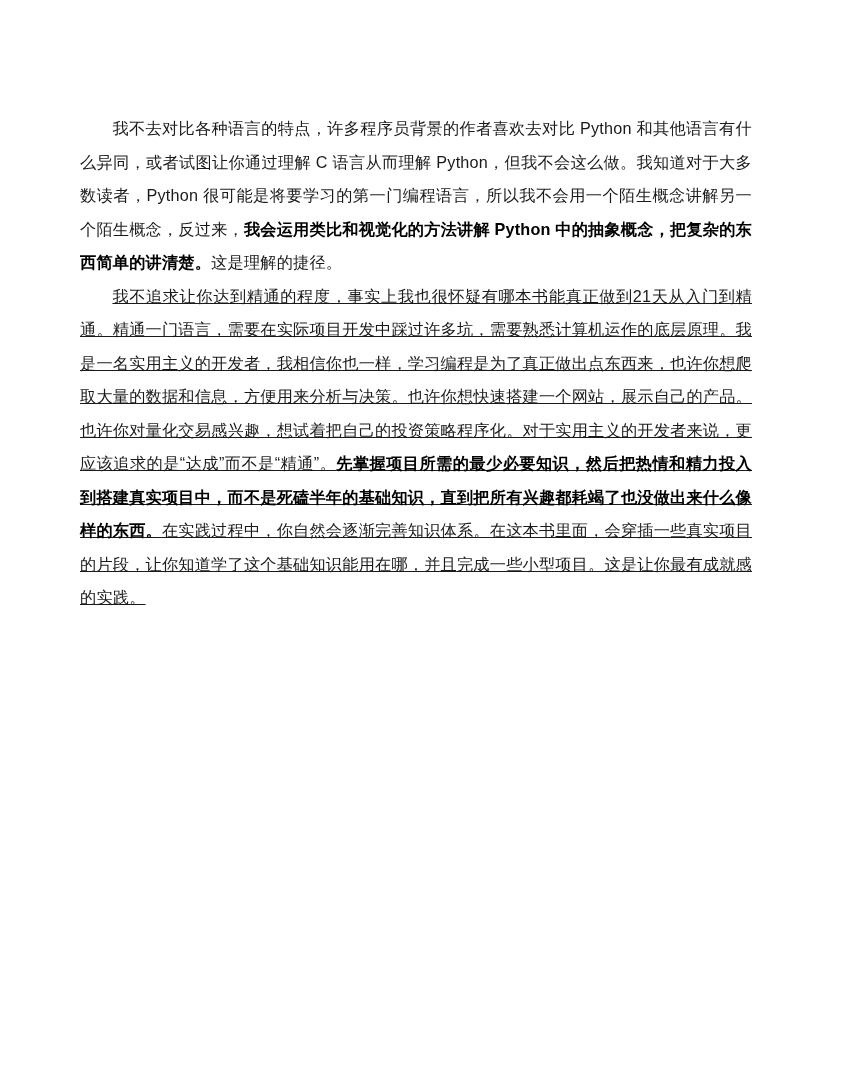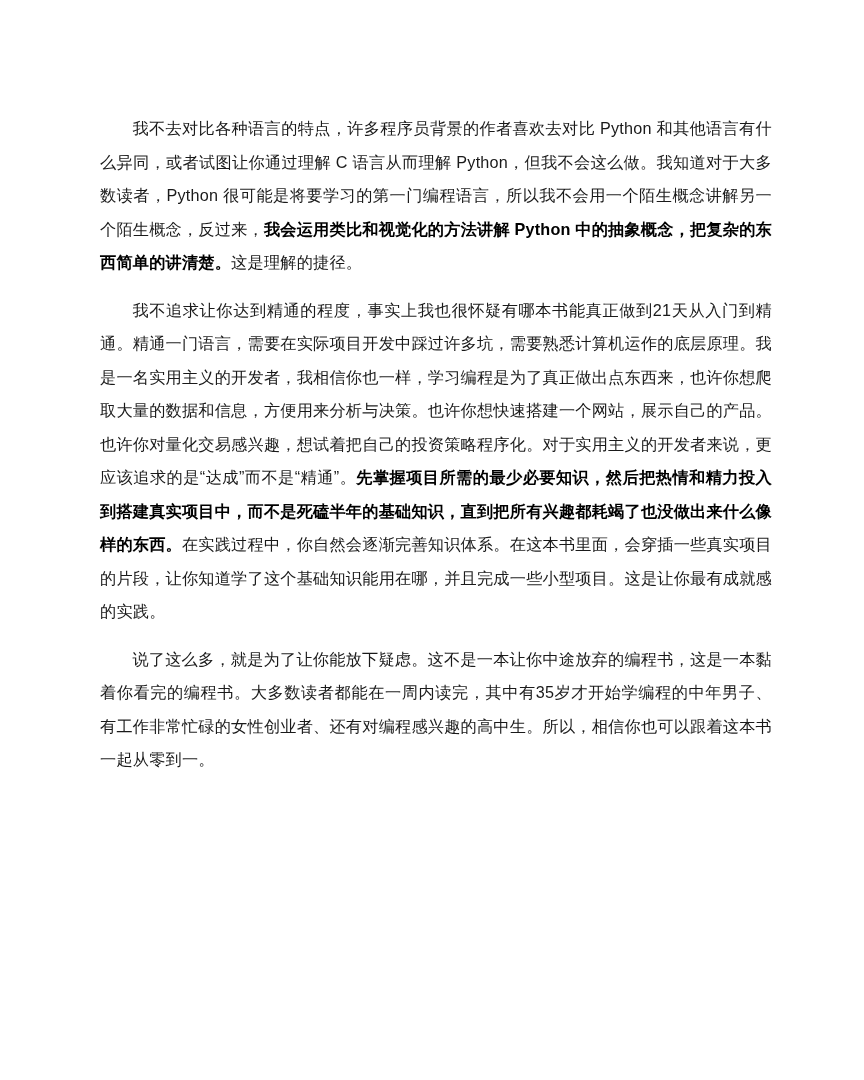--- a/index.html
+++ b/index.html
@@ -14,45 +14,45 @@
     width: 864px;
     height: 1080px;
     background: #ffffff;
     box-sizing: border-box;
     position: relative;
     overflow: hidden;
     margin: 0 auto;
   }
   .page-body {
     position: absolute;
-    left: 100px;
+    left: 80px;
     top: 112px;
     width: 672px;
   }
   p.para {
     margin: 0 0 0 0;
     font-size: 16.2px;
     line-height: 33.5px;
     color: #1a1a1a;
     text-align: justify;
     text-justify: inter-ideograph;
     text-indent: 2em;
     font-family: "Liberation Sans", "DejaVu Sans", sans-serif;
     letter-spacing: 0.2px;
   }
   p.gap {
-    margin-top: 14px;
+    margin-top: 0;
+    text-decoration: underline;
   }
   .bold {
     font-weight: bold;
     color: #000;
   }
 </style>
 </head>
 <body>
 
 <div class="page">
   <div class="page-body">
     <p class="para"><span>我不去对比各种语言的特点，许多程序员背景的作者喜欢去对比 Python 和其他语言有什么异同，或者试图让你通过理解 C 语言从而理解 Python，但我不会这么做。我知道对于大多数读者，Python 很可能是将要学习的第一门编程语言，所以我不会用一个陌生概念讲解另一个陌生概念，反过来，</span><span class="bold">我会运用类比和视觉化的方法讲解 Python 中的抽象概念，把复杂的东西简单的讲清楚。</span><span>这是理解的捷径。</span></p>
     <p class="para gap"><span>我不追求让你达到精通的程度，事实上我也很怀疑有哪本书能真正做到21天从入门到精通。精通一门语言，需要在实际项目开发中踩过许多坑，需要熟悉计算机运作的底层原理。我是一名实用主义的开发者，我相信你也一样，学习编程是为了真正做出点东西来，也许你想爬取大量的数据和信息，方便用来分析与决策。也许你想快速搭建一个网站，展示自己的产品。也许你对量化交易感兴趣，想试着把自己的投资策略程序化。对于实用主义的开发者来说，更应该追求的是“达成”而不是“精通”。</span><span class="bold">先掌握项目所需的最少必要知识，然后把热情和精力投入到搭建真实项目中，而不是死磕半年的基础知识，直到把所有兴趣都耗竭了也没做出来什么像样的东西。</span><span>在实践过程中，你自然会逐渐完善知识体系。在这本书里面，会穿插一些真实项目的片段，让你知道学了这个基础知识能用在哪，并且完成一些小型项目。这是让你最有成就感的实践。</span></p>
-    <p class="para gap"><span>说了这么多，就是为了让你能放下疑虑。这不是一本让你中途放弃的编程书，这是一本黏着你看完的编程书。大多数读者都能在一周内读完，其中有35岁才开始学编程的中年男子、有工作非常忙碌的女性创业者、还有对编程感兴趣的高中生。所以，相信你也可以跟着这本书一起从零到一。</span></p>
   </div>
 </div>
 
 </body></html>

